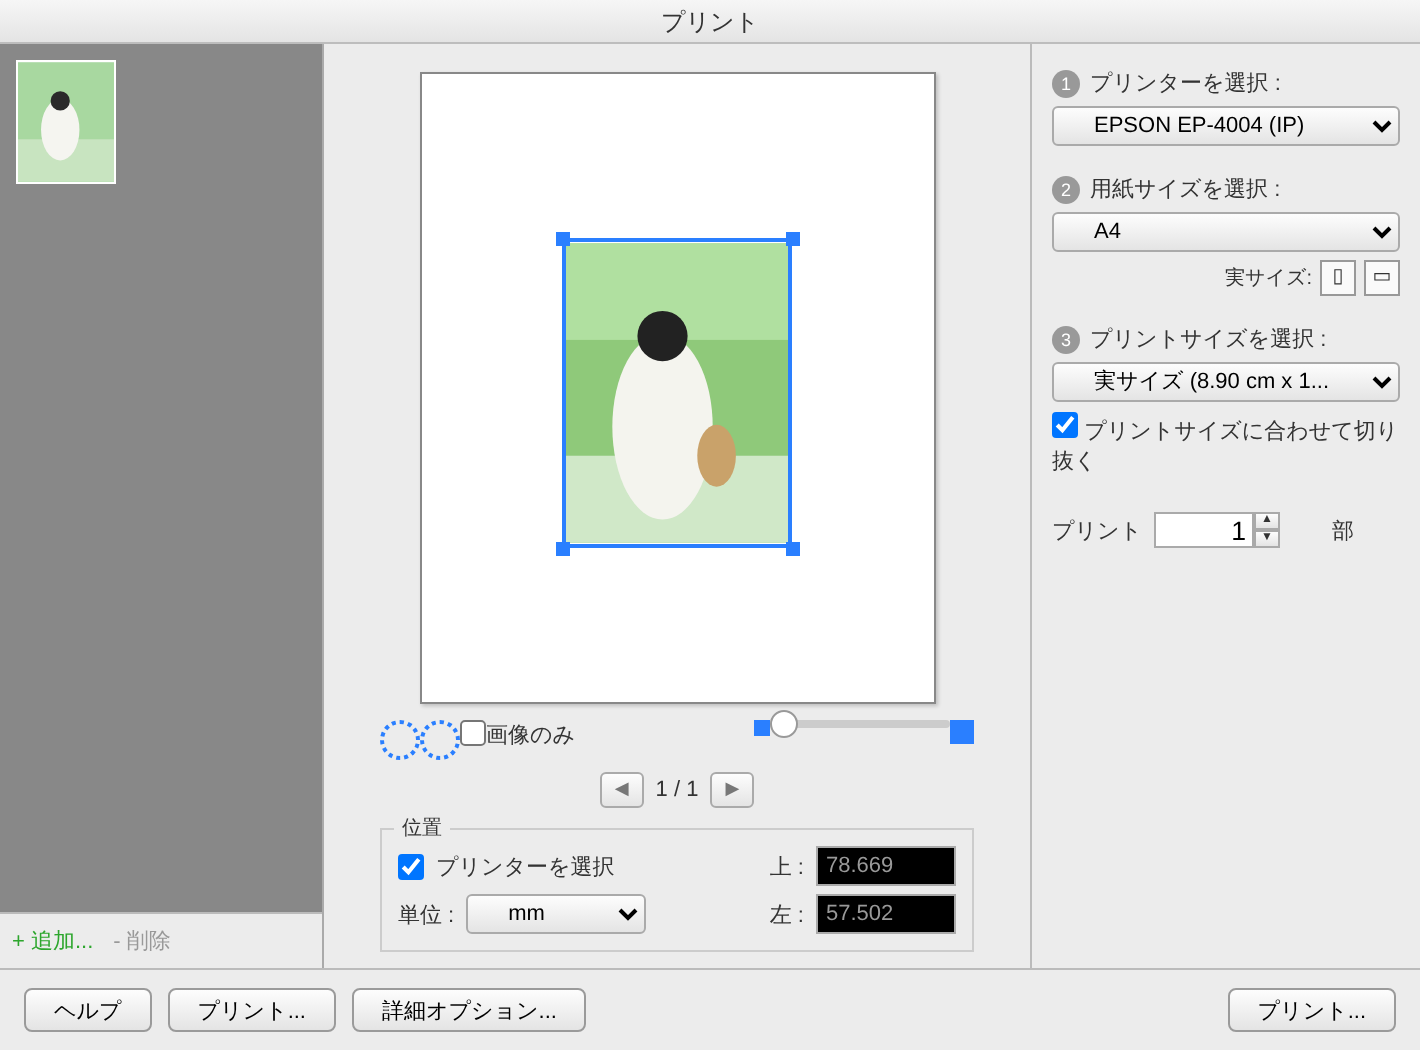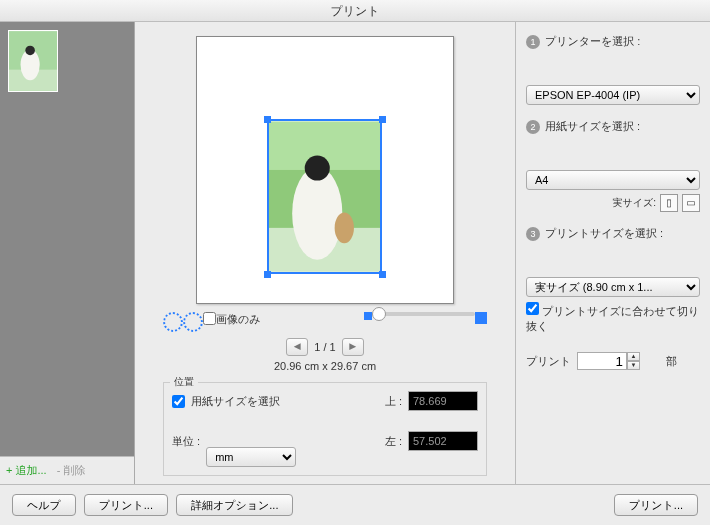--- a/index.html
+++ b/index.html
@@ -1,19 +1,19 @@
 <!DOCTYPE html>
 <html><head>
 <meta charset="utf-8">
 <style>
   * { box-sizing: border-box; margin: 0; padding: 0; font-family: "Hiragino Kaku Gothic Pro", "Meiryo", sans-serif; }
   body { width: 710px; height: 525px; background: #ececec; font-size: 11px; color: #333; position: relative; overflow: hidden; }
   .titlebar { height: 22px; background: linear-gradient(#f6f6f6,#e4e4e4); border-bottom: 1px solid #bdbdbd; text-align: center; line-height: 22px; font-size: 12px; }
   .main { display: flex; height: 462px; }
-  .leftcol { width: 135px; background: #888; border-right: 1px solid #aaa; display: flex; flex-direction: column; }
+  .leftcol { width: 162px; background: #888; border-right: 1px solid #aaa; display: flex; flex-direction: column; }
   .thumbs { flex: 1; padding: 8px; }
   .thumb { width: 50px; height: 62px; border: 1px solid #fff; background: #cce6cc; position: relative; overflow: hidden; }
   .thumb svg { width: 100%; height: 100%; }
   .lbuttons { background: #ececec; border-top: 1px solid #bbb; padding: 6px; display: flex; gap: 10px; font-size: 11px; }
   .add { color: #2da62d; cursor: pointer; }
   .del { color: #999; }
   .midcol { flex: 1; background: #ececec; display: flex; flex-direction: column; padding: 8px 8px 0; }
   .paper { width: 258px; height: 324px; background: #fff; border: 1px solid #888; margin: 6px auto 0; position: relative; box-shadow: 1px 1px 2px rgba(0,0,0,0.2); }
   .paper .img { position: absolute; left: 70px; top: 82px; width: 115px; height: 155px; border: 2px solid #2a7fff; overflow: hidden; }
   .paper .img svg { width: 100%; height: 100%; }
@@ -26,21 +26,21 @@
   .slider { flex: 1; height: 4px; background: #ccc; border-radius: 2px; position: relative; }
   .slider .th { position: absolute; left: 0; top: -5px; width: 14px; height: 14px; background: #fff; border: 1px solid #999; border-radius: 50%; }
   .r2 { display: flex; justify-content: center; align-items: center; gap: 6px; margin-top: 6px; }
   .navb { width: 22px; height: 18px; background: linear-gradient(#fdfdfd,#e4e4e4); border: 1px solid #aaa; border-radius: 3px; text-align: center; line-height: 15px; color: #777; font-size: 9px; }
   .r3 { text-align: center; margin-top: 4px; font-size: 11px; }
   .posbox { border: 1px solid #ccc; margin: 6px 20px 8px; padding: 4px 8px 8px; position: relative; }
   .posbox .lg { position: absolute; top: -8px; left: 6px; background: #ececec; padding: 0 4px; font-size: 10px; }
   .posrow { display: flex; align-items: center; gap: 6px; margin-top: 4px; }
   .posrow .lab { width: 90px; text-align: left; }
   .posrow .rlab { width: 30px; text-align: right; margin-left: auto; }
-  select.sel { height: 20px; font-size: 11px; background: linear-gradient(#fdfdfd,#e4e4e4); border: 1px solid #aaa; border-radius: 3px; padding: 0 4px; margin-top: 32px; }
+  select.sel { height: 20px; font-size: 11px; background: linear-gradient(#fdfdfd,#e4e4e4); border: 1px solid #aaa; border-radius: 3px; padding: 0 16px; }
   input.txt { height: 20px; border: 1px solid #aaa; padding: 0 4px; font-size: 11px; }
   input.txt:disabled { background: #000000; color: #999; }
   .rightcol { width: 195px; border-left: 1px solid #bbb; padding: 12px 10px; background: #ececec; }
   .step { margin-bottom: 14px; }
   .shead { display: flex; align-items: center; gap: 5px; margin-bottom: 4px; font-size: 11px; }
   .snum { width: 14px; height: 14px; border-radius: 50%; background: #999; color: #fff; font-size: 9px; text-align: center; line-height: 14px; }
   .wsel { width: 100%; }
   .orow { display: flex; align-items: center; gap: 4px; margin-top: 4px; justify-content: flex-end; font-size: 10px; }
   .obt { width: 18px; height: 18px; border: 1px solid #999; background: #fafafa; text-align: center; line-height: 15px; font-size: 10px; }
   .spin { display: inline-flex; align-items: center; }
@@ -103,28 +103,27 @@
         <div class="slider" style="width:120px">
             <div class="th"></div>
           </div>
         <div class="sq" style="width:12px;height:12px"></div>
       </div>
       <div class="r2">
         <div class="navb">◀</div>
         <span>1 / 1</span>
         <div class="navb">▶</div>
       </div>
-      <div class="r3">20.96 cm x 29.67 cm</div>
     </div>
 
     <div class="posbox">
       <div class="lg">位置</div>
       <div class="posrow">
         <input type="checkbox" class="cb" checked="" style="">
-        <span class="lab">用紙サイズを選択</span>
+        <span class="lab">プリンターを選択</span>
         <span class="rlab">上 :</span>
         <input class="txt" style="width: 70px;" disabled="" value="78.669">
       </div>
       <div class="posrow">
         <span>単位 :</span>
         <select class="sel" style="width:90px"><option>mm</option></select>
         <span class="rlab">左 :</span>
         <input class="txt" style="width: 70px;" disabled="" value="57.502">
       </div>
     </div>

